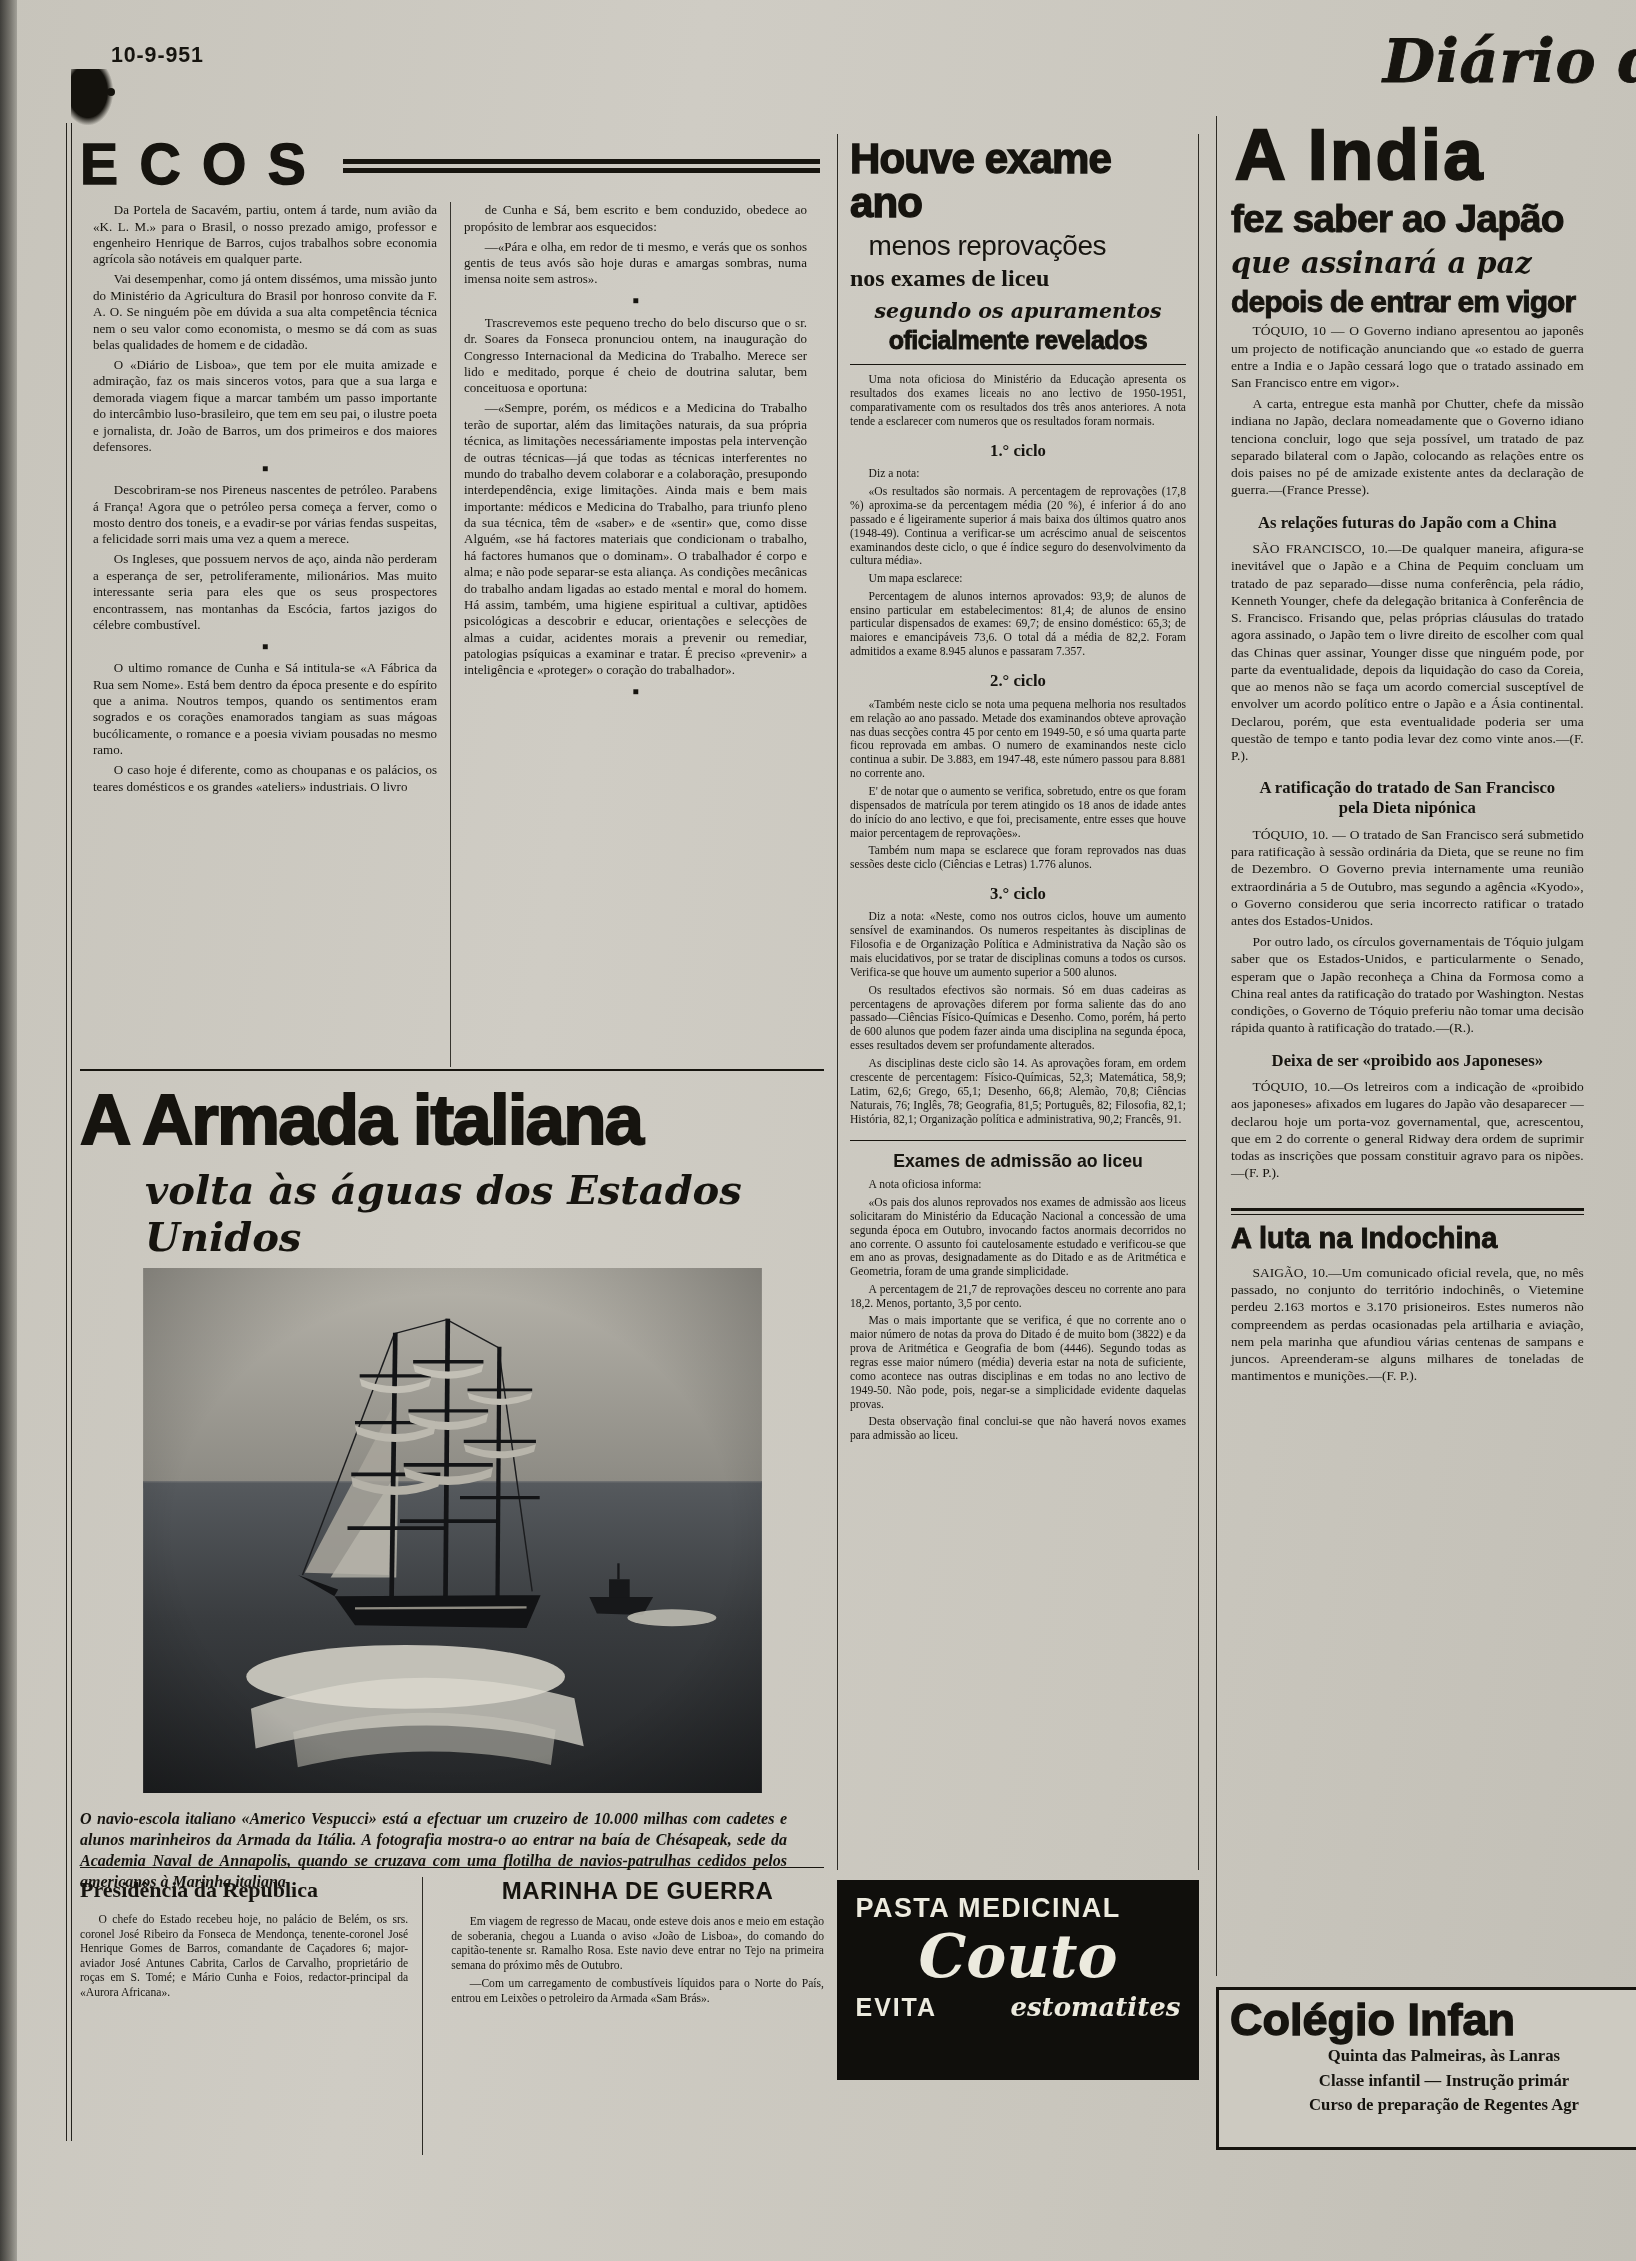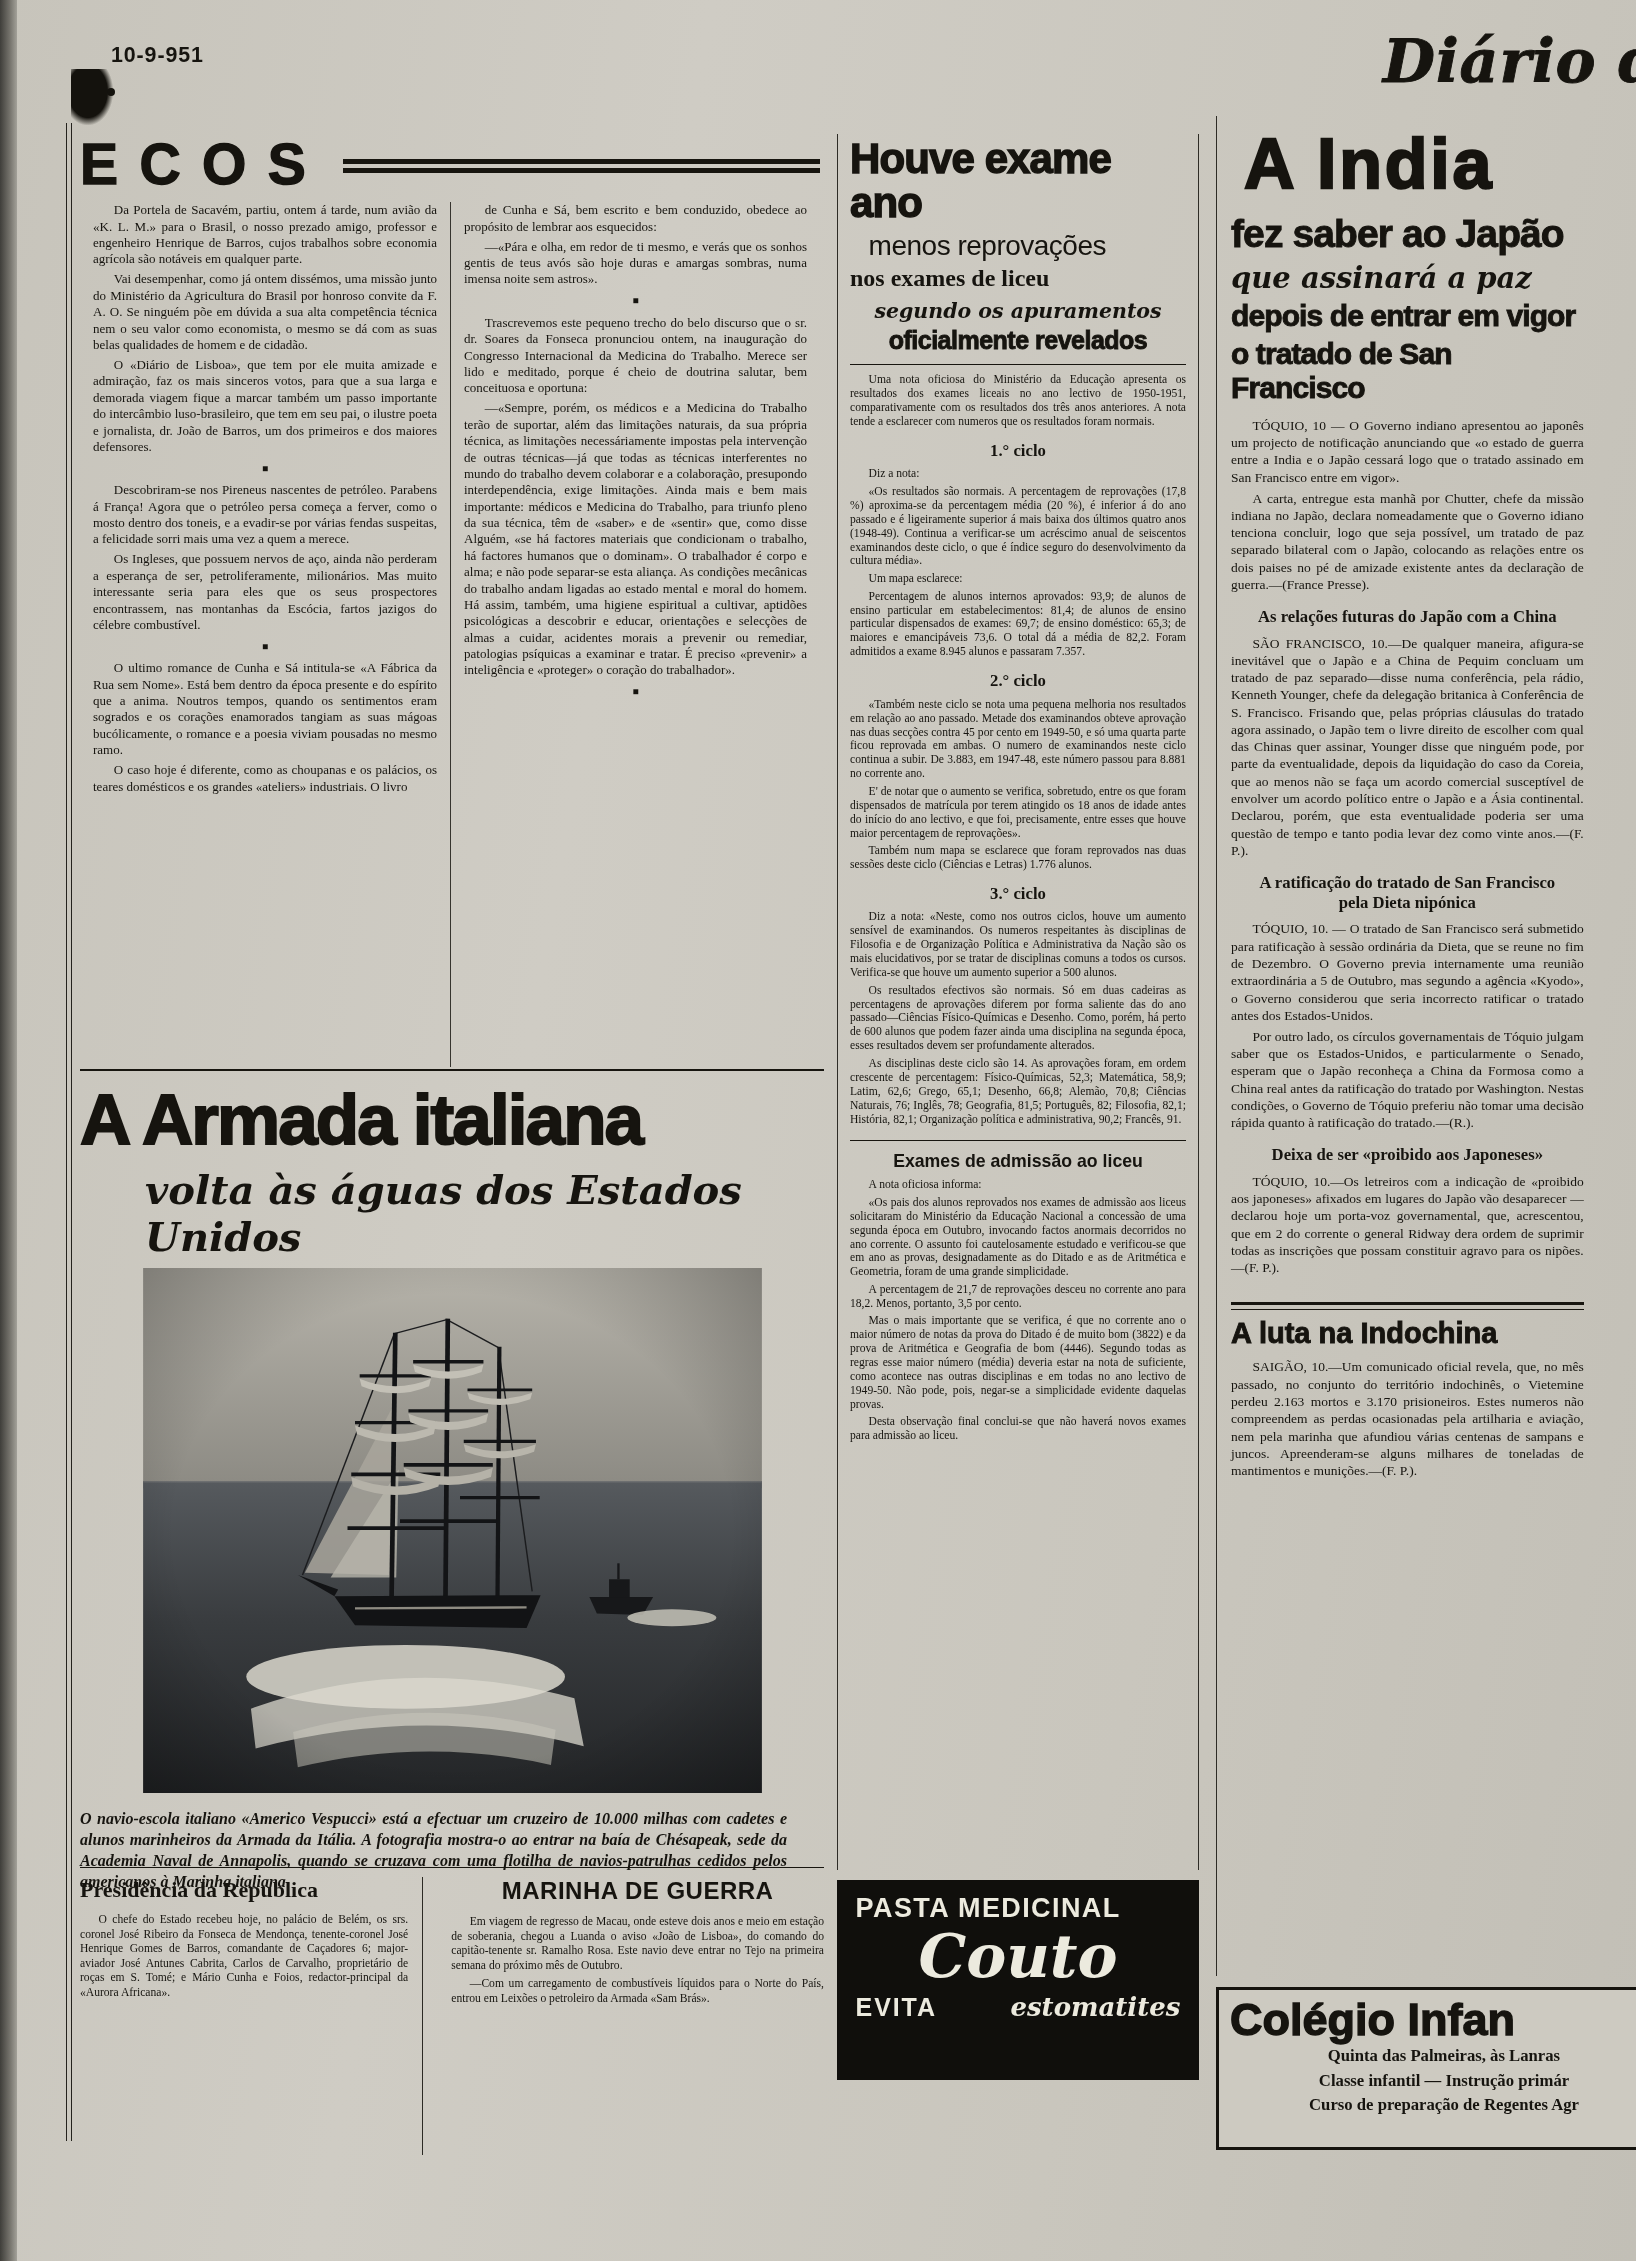--- a/index.html
+++ b/index.html
@@ -262,25 +262,24 @@
   <aside class="couto">
     <div class="couto-line1">PASTA MEDICINAL</div>
     <div class="couto-brand">Couto</div>
     <div class="couto-row">
       <span class="couto-label">EVITA</span>
       <span class="couto-script">estomatites</span>
     </div>
   </aside>
 
   <section class="india-col art">
-    <h1 class="india-h1" style="margin:13px">A India</h1>
+    <h1 class="india-h1" style="margin:4px">A India</h1>
     <div class="india-h2">fez saber ao Japão</div>
     <div class="india-h3">que assinará a paz</div>
     <div class="india-h4">depois de entrar em vigor</div>
-    <div class="india-h5">o tratado de San Francisco</div>
 
     <p>TÓQUIO, 10 — O Governo indiano apresentou ao japonês um projecto de notificação anunciando que «o estado de guerra entre a India e o Japão cessará logo que o tratado assinado em San Francisco entre em vigor».</p>
     <p>A carta, entregue esta manhã por Chutter, chefe da missão indiana no Japão, declara nomeadamente que o Governo idiano tenciona concluir, logo que seja possível, um tratado de paz separado bilateral com o Japão, colocando as relações entre os dois paises no pé de amizade existente antes da declaração de guerra.—(France Presse).</p>
 
     <div class="india-subhead">As relações futuras do Japão com a China</div>
     <p>SÃO FRANCISCO, 10.—De qualquer maneira, afigura-se inevitável que o Japão e a China de Pequim concluam um tratado de paz separado—disse numa conferência, pela rádio, Kenneth Younger, chefe da delegação britanica à Conferência de S. Francisco. Frisando que, pelas próprias cláusulas do tratado agora assinado, o Japão tem o livre direito de escolher com qual das Chinas quer assinar, Younger disse que ninguém pode, por parte da eventualidade, depois da liquidação do caso da Coreia, que ao menos não se faça um acordo comercial susceptível de envolver um acordo político entre o Japão e a Ásia continental. Declarou, porém, que esta eventualidade poderia ser uma questão de tempo e tanto podia levar dez como vinte anos.—(F. P.).</p>
 
     <div class="india-subhead">A ratificação do tratado de San Francisco pela Dieta nipónica</div>
     <p>TÓQUIO, 10. — O tratado de San Francisco será submetido para ratificação à sessão ordinária da Dieta, que se reune no fim de Dezembro. O Governo previa internamente uma reunião extraordinária a 5 de Outubro, mas segundo a agência «Kyodo», o Governo considerou que seria incorrecto ratificar o tratado antes dos Estados-Unidos.</p>
     <p>Por outro lado, os círculos governamentais de Tóquio julgam saber que os Estados-Unidos, e particularmente o Senado, esperam que o Japão reconheça a China da Formosa como a China real antes da ratificação do tratado por Washington. Nestas condições, o Governo de Tóquio preferiu não tomar uma decisão rápida quanto à ratificação do tratado.—(R.).</p>

